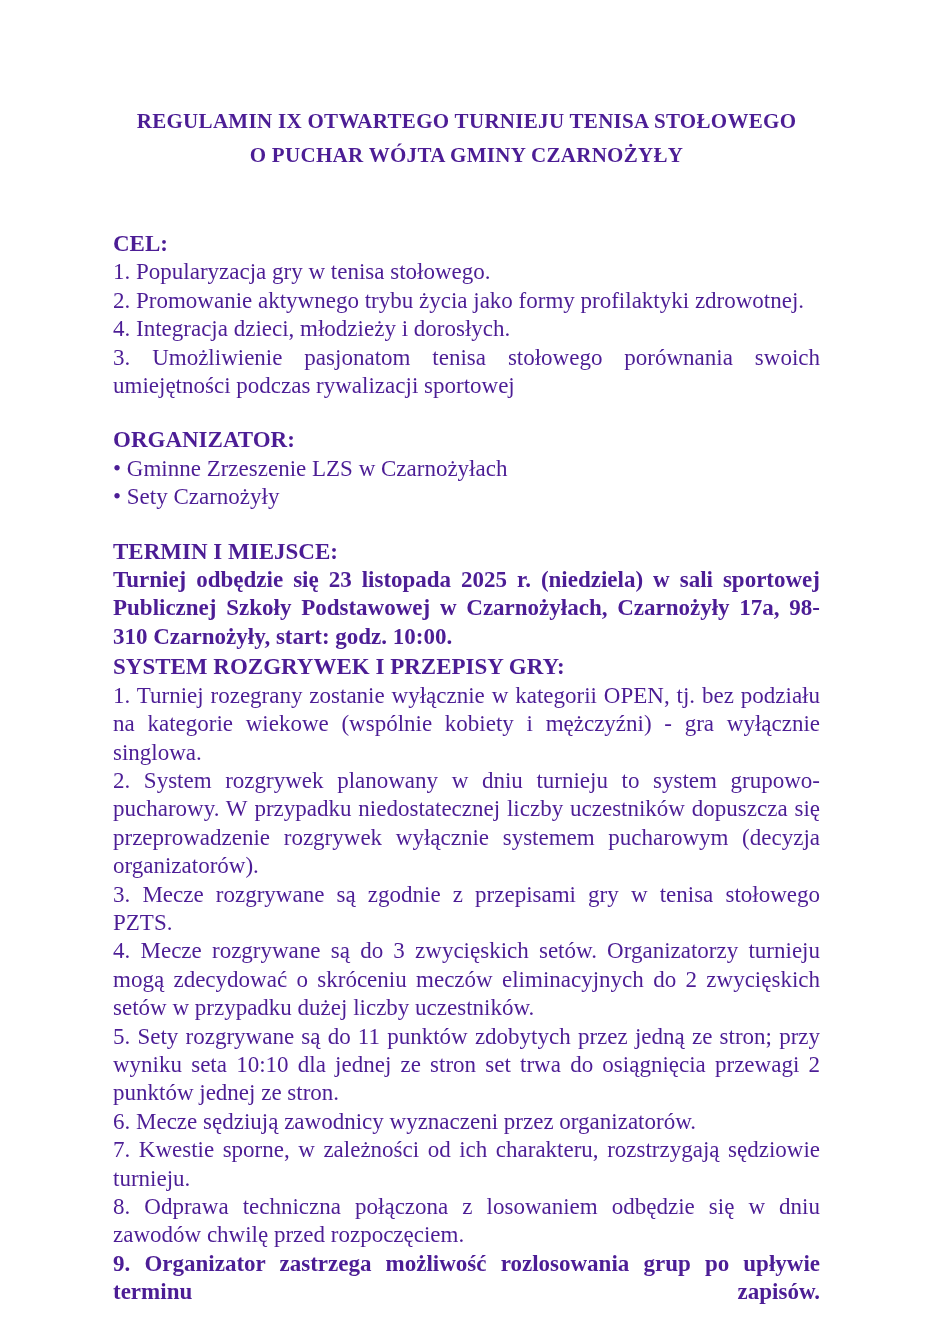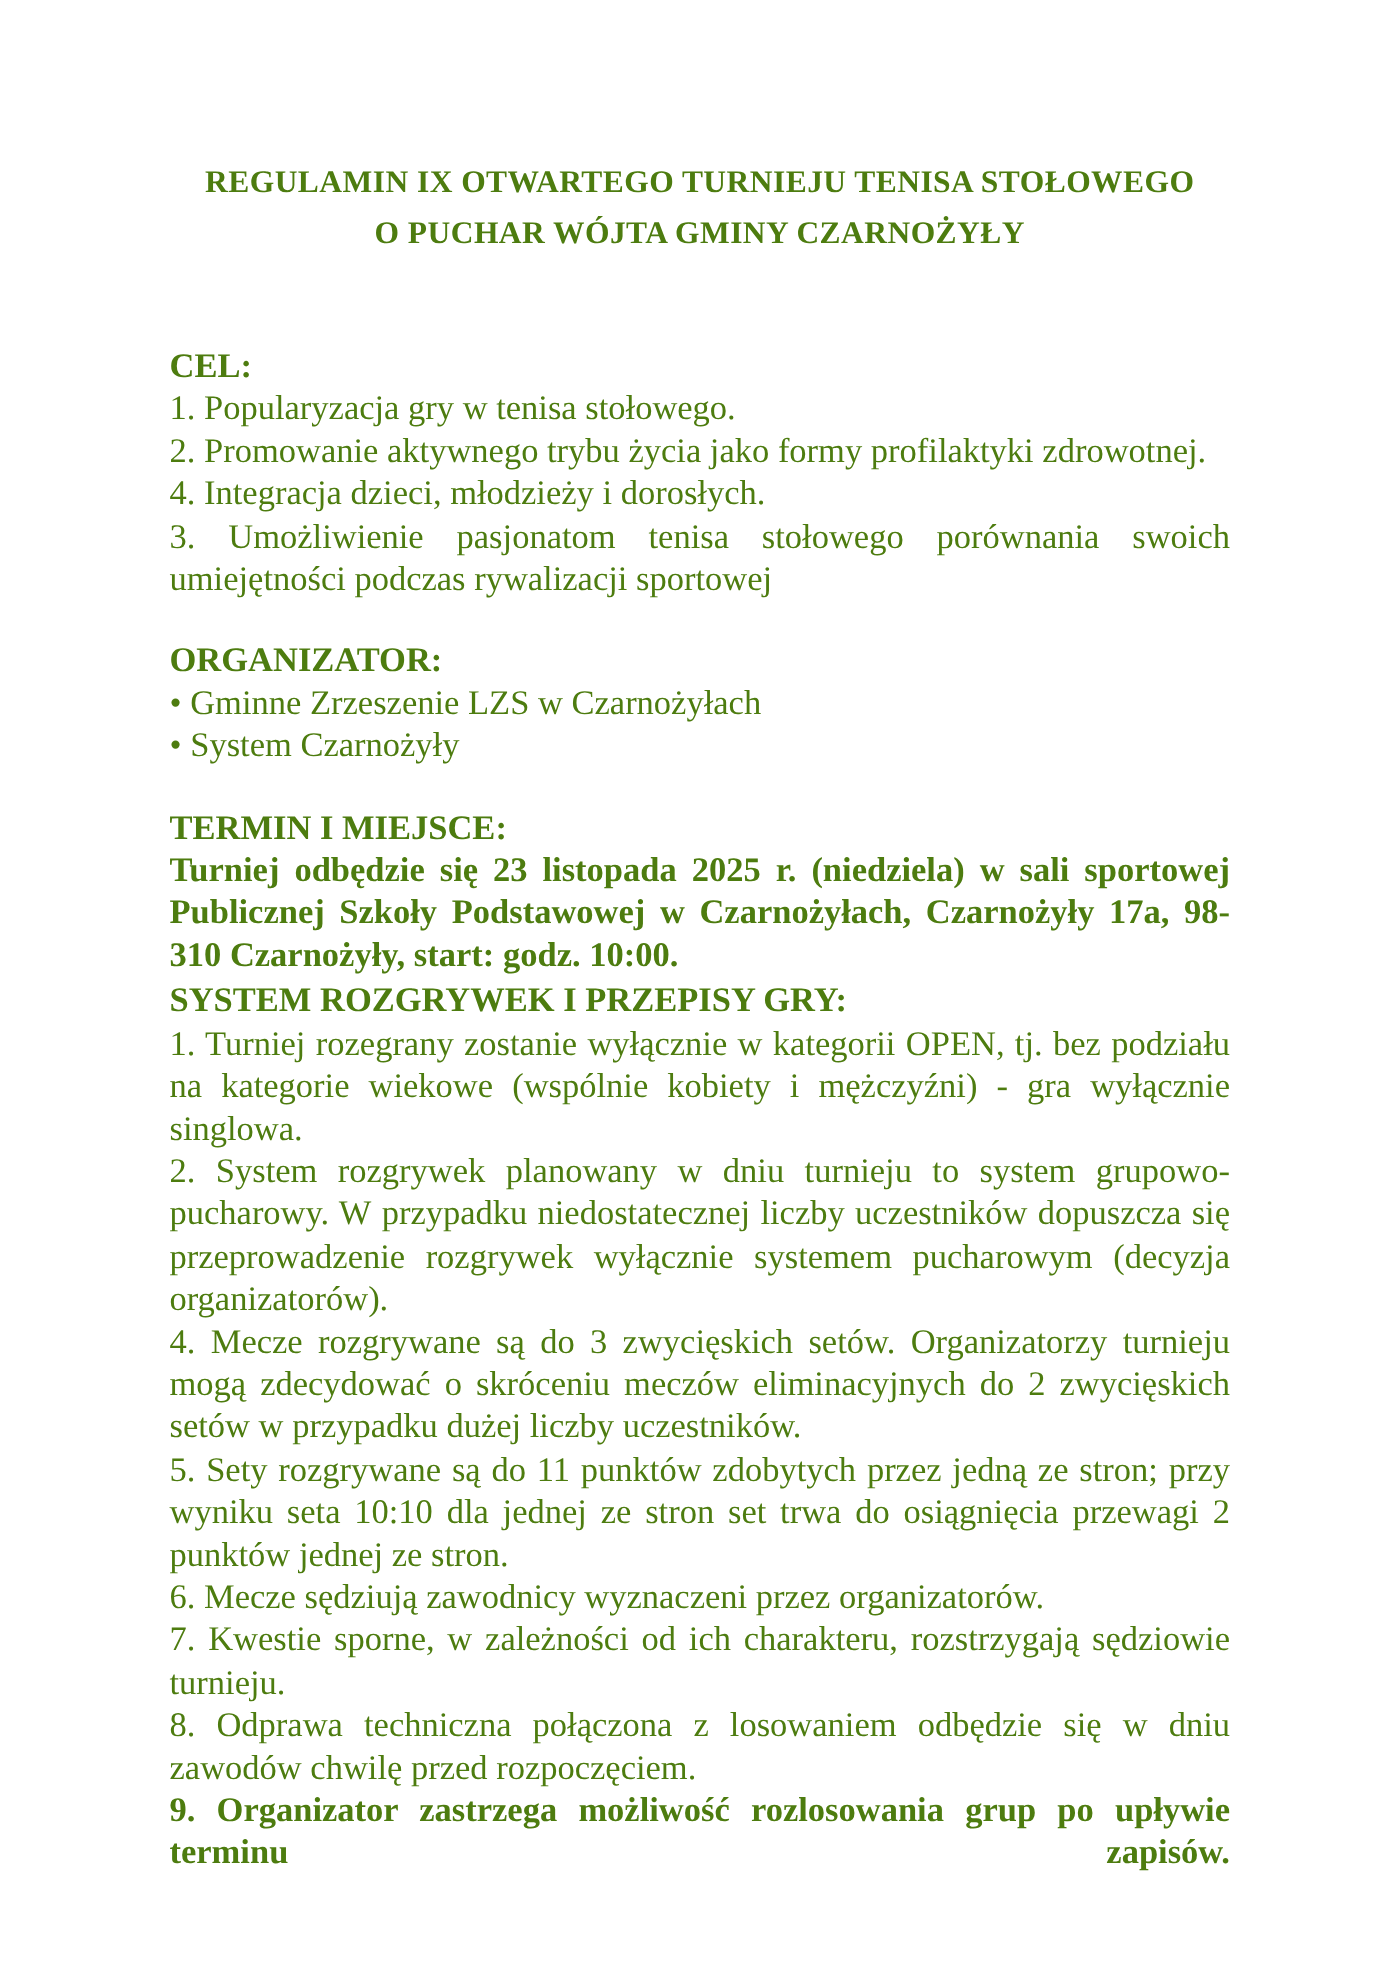--- a/index.html
+++ b/index.html
@@ -8,21 +8,21 @@
     background: #ffffff;
   }
   .page {
     position: relative;
     width: 931px;
     height: 1317px;
     box-sizing: border-box;
     background: #ffffff;
     padding: 104px 111px 0 113px;
     font-family: "Liberation Serif", "DejaVu Serif", serif;
-    color: #4d7c0f;
+    color: #4c1d95;
     overflow: hidden;
   }
   .doc-title {
     margin: 0 0 58px 0;
     text-align: center;
     font-size: 21px;
     line-height: 34px;
     font-weight: 700;
     letter-spacing: 0.3px;
   }
@@ -59,32 +59,33 @@
     <p class="heading">CEL:</p>
     <p>1. Popularyzacja gry w&nbsp;tenisa stołowego.</p>
     <p>2. Promowanie aktywnego trybu życia jako formy profilaktyki zdrowotnej.</p>
     <p>4. Integracja dzieci, młodzieży i&nbsp;dorosłych.</p>
     <p>3. Umożliwienie pasjonatom tenisa stołowego porównania swoich umiejętności podczas rywalizacji sportowej</p>
   </section>
 
   <section class="sec-organizator">
     <p class="heading">ORGANIZATOR:</p>
     <p>• Gminne Zrzeszenie LZS w&nbsp;Czarnożyłach</p>
-    <p>• System Czarnożyły</p>
+    <p>• Sety Czarnożyły</p>
   </section>
 
   <section class="sec-termin">
     <p class="heading">TERMIN I MIEJSCE:</p>
     <p><span class="regular">Turniej odbędzie się 23 listopada 2025 r. (niedziela) w&nbsp;sali sportowej Publicznej Szkoły Podstawowej w&nbsp;Czarnożyłach, Czarnożyły 17a, 98-310 Czarnożyły, </span><span class="bold">start: godz. 10:00.</span></p>
   </section>
 
   <section class="sec-system">
     <p class="heading"><span class="bold">SYSTEM ROZGRYWEK I PRZEPISY GRY</span><span class="regular">:</span></p>
     <p>1. Turniej rozegrany zostanie wyłącznie w&nbsp;kategorii OPEN, tj. bez podziału na kategorie wiekowe (wspólnie kobiety i&nbsp;mężczyźni) - gra wyłącznie singlowa.</p>
     <p>2. System rozgrywek planowany w&nbsp;dniu turnieju to system grupowo-pucharowy. W&nbsp;przypadku niedostatecznej liczby uczestników dopuszcza się przeprowadzenie rozgrywek wyłącznie systemem pucharowym (decyzja organizatorów).</p>
+    <p>3. Mecze rozgrywane są zgodnie z&nbsp;przepisami gry w&nbsp;tenisa stołowego PZTS.</p>
     <p>4. Mecze rozgrywane są do 3 zwycięskich setów. Organizatorzy turnieju mogą zdecydować o&nbsp;skróceniu meczów eliminacyjnych do 2 zwycięskich setów w&nbsp;przypadku dużej liczby uczestników.</p>
     <p>5. Sety rozgrywane są do 11 punktów zdobytych przez jedną ze stron; przy wyniku seta 10:10 dla jednej ze stron set trwa do osiągnięcia przewagi 2 punktów jednej ze stron.</p>
     <p>6. Mecze sędziują zawodnicy wyznaczeni przez organizatorów.</p>
     <p class="stretch">7. Kwestie sporne, w&nbsp;zależności od ich charakteru, rozstrzygają sędziowie turnieju.</p>
     <p>8. Odprawa techniczna połączona z&nbsp;losowaniem odbędzie się w&nbsp;dniu zawodów chwilę przed rozpoczęciem.</p>
     <p class="stretch"><span class="regular">9. </span><span class="bold">Organizator zastrzega możliwość rozlosowania grup po upływie terminu zapisów.</span></p>
   </section>
 
 </div>
 

